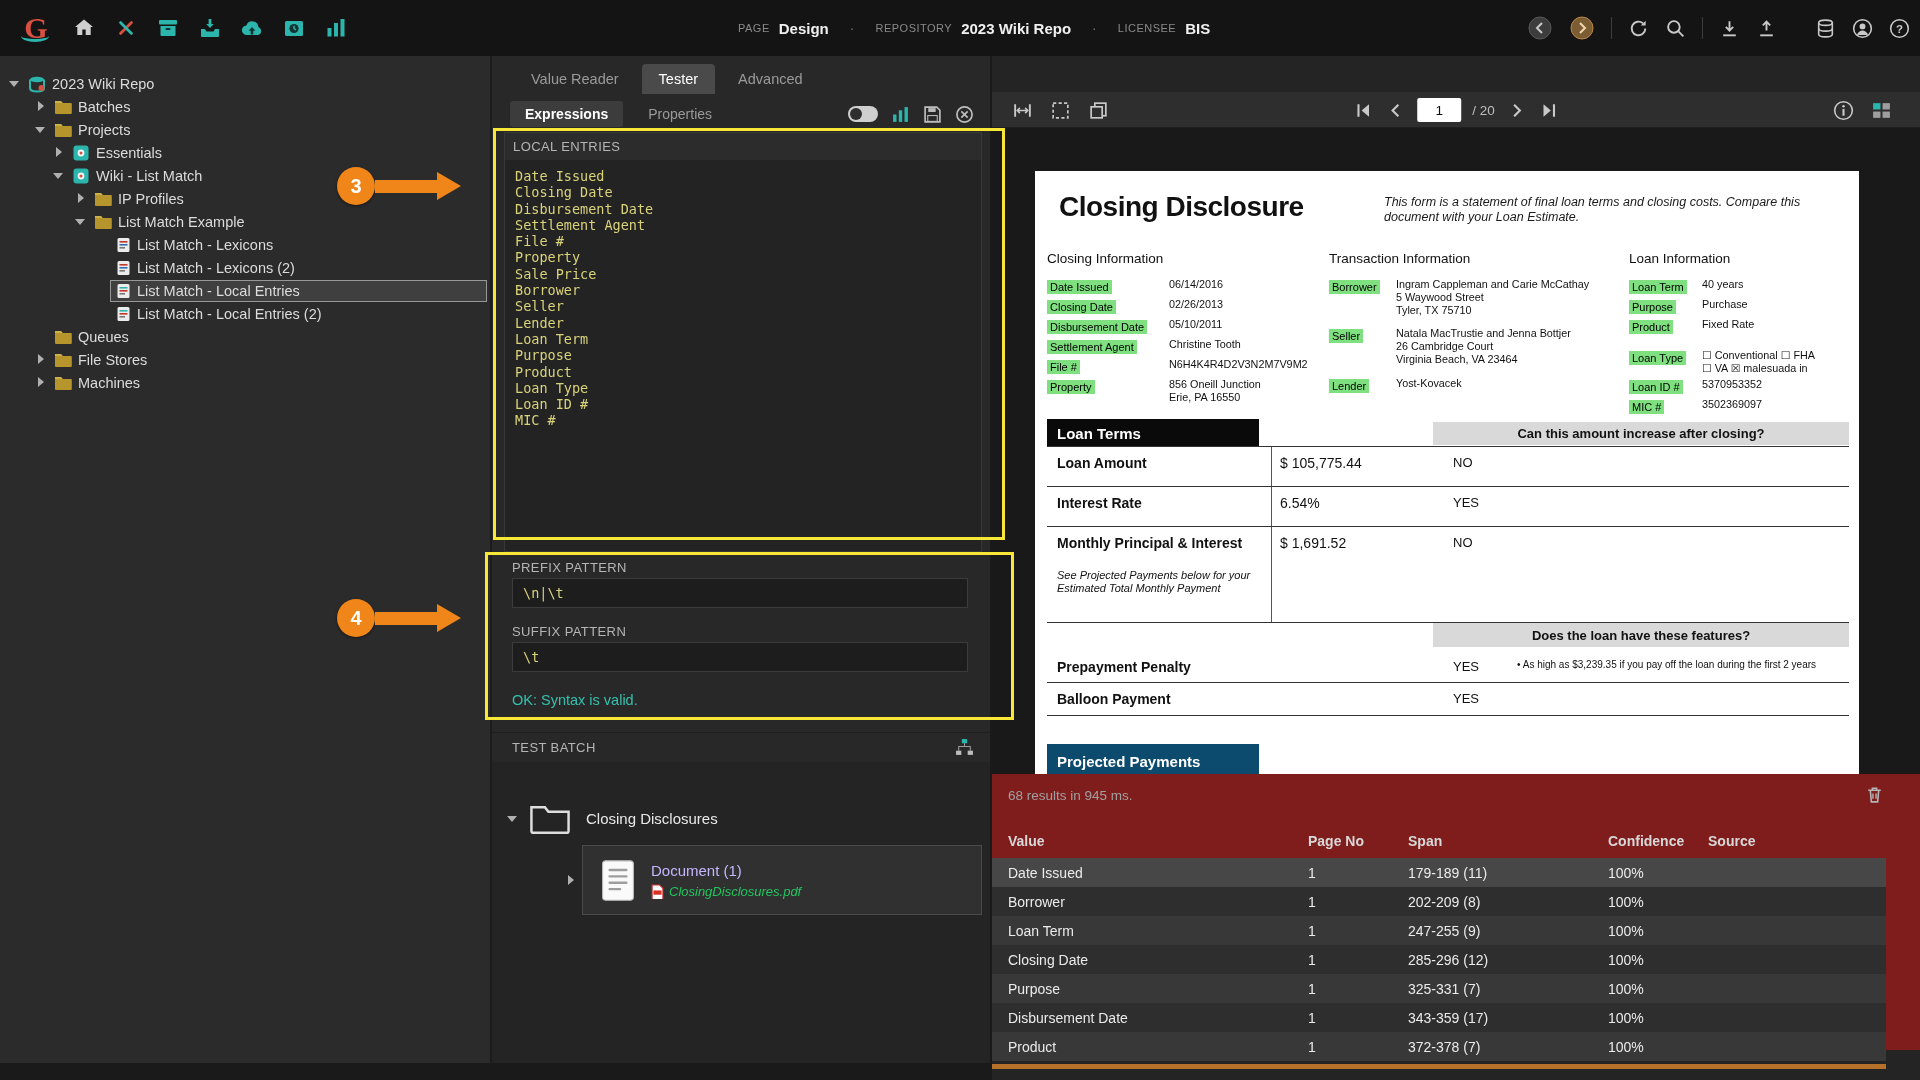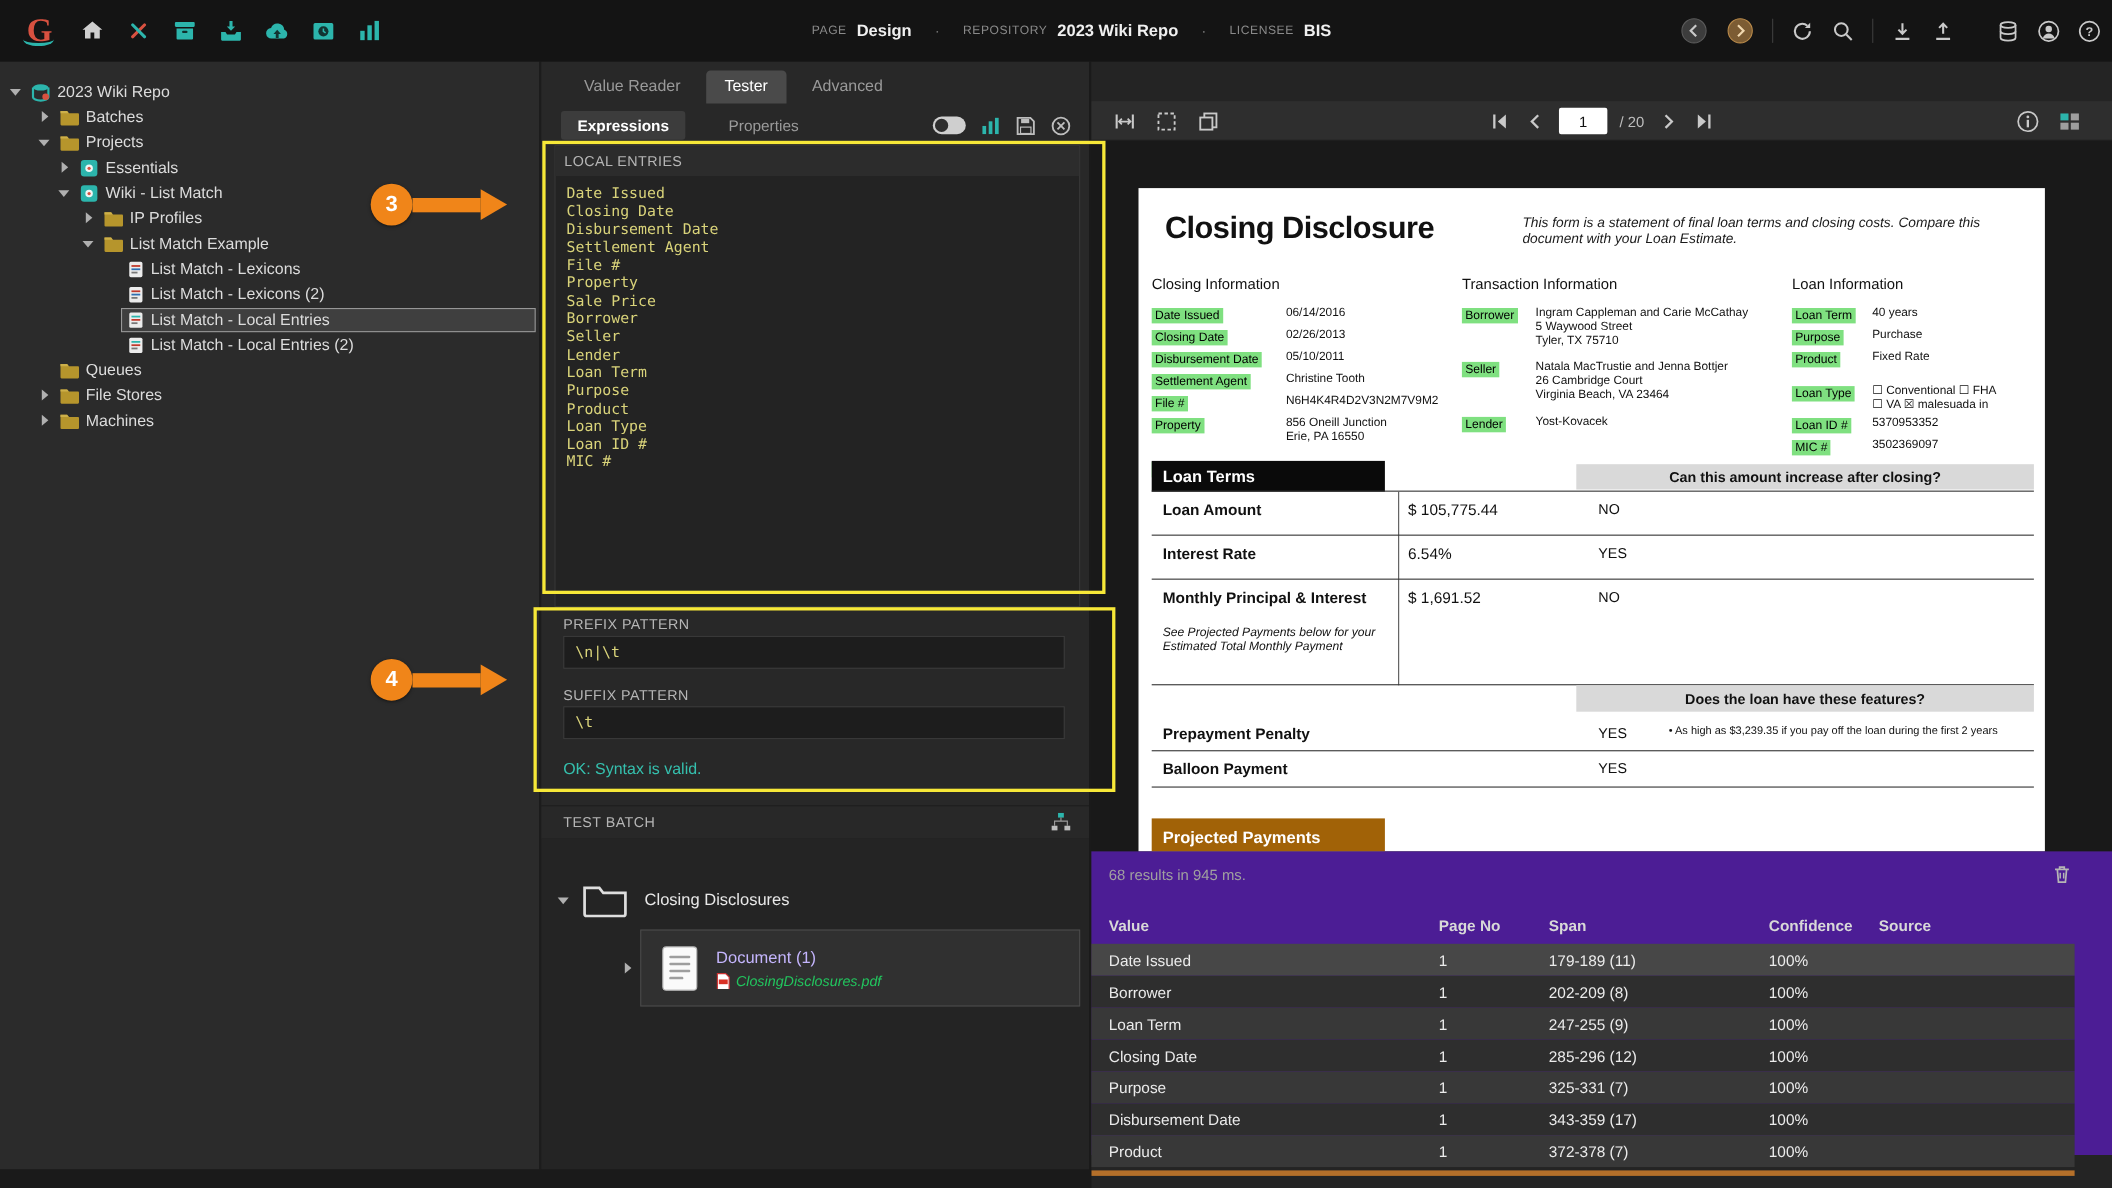--- a/index.html
+++ b/index.html
@@ -40,21 +40,21 @@
 
   .vdiv1 { position:absolute; left:490px; top:56px; width:2px; height:1007px; background:#1c1c1c; z-index:6; }
   .vdiv2 { position:absolute; left:990px; top:56px; width:2px; height:1024px; background:#1a1a1a; z-index:6; }
   .bottom-strip { position:absolute; left:0; top:1063px; width:992px; height:17px; background:#1a1a1a; z-index:7; }
 
   
   .center { position:absolute; left:492px; top:56px; width:498px; height:1007px; background:#282828; z-index:5; }
   .tabs-row { position:absolute; left:0; top:4px; height:34px; display:flex; align-items:flex-end; padding-left:22px; gap:6px; }
   .tab { padding:7px 17px; font-size:14.5px; color:#9a9a9a; border-radius:4px 4px 0 0; cursor:pointer; }
   .tab.active { background:#4a4a4a; color:#fff; }
-  .subtabs-row { position:absolute; left:0; top:42px; width:100%; height:32px; display:flex; align-items:center; padding-left:18px; gap:24px; }
+  .subtabs-row { position:absolute; left:0; top:42px; width:100%; height:32px; display:flex; align-items:center; padding-left:18px; gap:10px; }
   .subtab { padding:5px 15px; font-size:14px; color:#9a9a9a; border-radius:3px; cursor:pointer; }
   .subtab.active { background:#3c3c3c; color:#fff; font-weight:bold; }
   .subtab-tools { position:absolute; right:16px; top:0; height:32px; display:flex; align-items:center; gap:13px; }
   .toggle { width:30px; height:16px; border-radius:8px; background:#cfcfcf; position:relative; cursor:pointer; }
   .toggle::after { content:''; position:absolute; left:2px; top:2px; width:12px; height:12px; border-radius:50%; background:#2e2e2e; }
 
   .editor-box { position:absolute; left:12px; top:76px; width:478px; height:420px; background:#232323; border:1px solid #383838; }
   .ed-title { height:27px; display:flex; align-items:center; padding-left:8px; background:#2c2c2c; color:#b5b5b5; font-size:13px; letter-spacing:0.4px; }
   .entries { padding:8px 0 0 10px; font-family:"DejaVu Sans Mono","Liberation Mono",monospace; font-size:13.5px; line-height:16.3px; color:#d9d37a; cursor:text; }
   .entries div { white-space:pre; }
@@ -104,24 +104,24 @@
   .lt-hr { position:absolute; left:386px; top:3px; width:416px; height:23px; background:#d9d9d9; font-weight:bold; font-size:13px; display:flex; align-items:center; justify-content:center; }
   .lt-line0 { position:absolute; left:0; top:27px; width:802px; height:1px; background:#333; }
   .lt-row { position:absolute; left:0; width:802px; border-bottom:1px solid #333; }
   .lt-lab { position:absolute; left:10px; top:8px; font-weight:bold; font-size:14px; }
   .lt-val { position:absolute; left:233px; top:8px; font-size:14px; }
   .lt-ans { position:absolute; left:406px; top:8px; font-size:13px; }
   .lt-note3 { position:absolute; left:10px; top:42px; width:205px; font-size:11px; font-style:italic; line-height:13px; }
   .lt-vline { position:absolute; left:224px; top:28px; width:1px; height:176px; background:#555; }
   .lt-feat { position:absolute; left:386px; top:204px; width:416px; height:24px; background:#d9d9d9; font-weight:bold; font-size:13px; display:flex; align-items:center; justify-content:center; }
   .lt-note4 { position:absolute; left:470px; top:10px; width:325px; font-size:10px; line-height:11px; }
-  .pp-head { position:absolute; left:12px; top:573px; width:212px; height:34px; background:#a16207; color:#fff; font-weight:bold; font-size:15px; display:flex; align-items:center; padding-left:10px; }
+  .pp-head { position:absolute; left:12px; top:573px; width:212px; height:34px; background:#0c4a6e; color:#fff; font-weight:bold; font-size:15px; display:flex; align-items:center; padding-left:10px; }
 
   
-  .results { position:absolute; left:0; top:718px; width:100%; height:276px; background:#4c1d95; }
+  .results { position:absolute; left:0; top:718px; width:100%; height:276px; background:#7f1d1d; }
   .res-summary { position:absolute; left:16px; top:14px; font-size:13.5px; color:#a0a0a0; }
   .res-trash { position:absolute; right:35px; top:10px; }
   .res-grid { display:grid; grid-template-columns:300px 100px 200px 100px 1fr; align-items:center; padding-left:16px; height:29px; }
   .res-head { position:absolute; left:0; top:52px; width:calc(100% - 34px); font-weight:bold; font-size:14px; color:#d8d8d8; }
   .res-rows { position:absolute; left:0; top:84px; width:calc(100% - 34px); }
   .res-row { font-size:14px; color:#ebebeb; cursor:pointer; }
   .res-row.a { background:#2e2e2e; } .res-row.b { background:#383838; }
   .res-row.selrow { background:#474747; }
   .orange-bar { position:absolute; left:0; top:290px; width:calc(100% - 34px); height:5px; background:#b5702a; }
 

